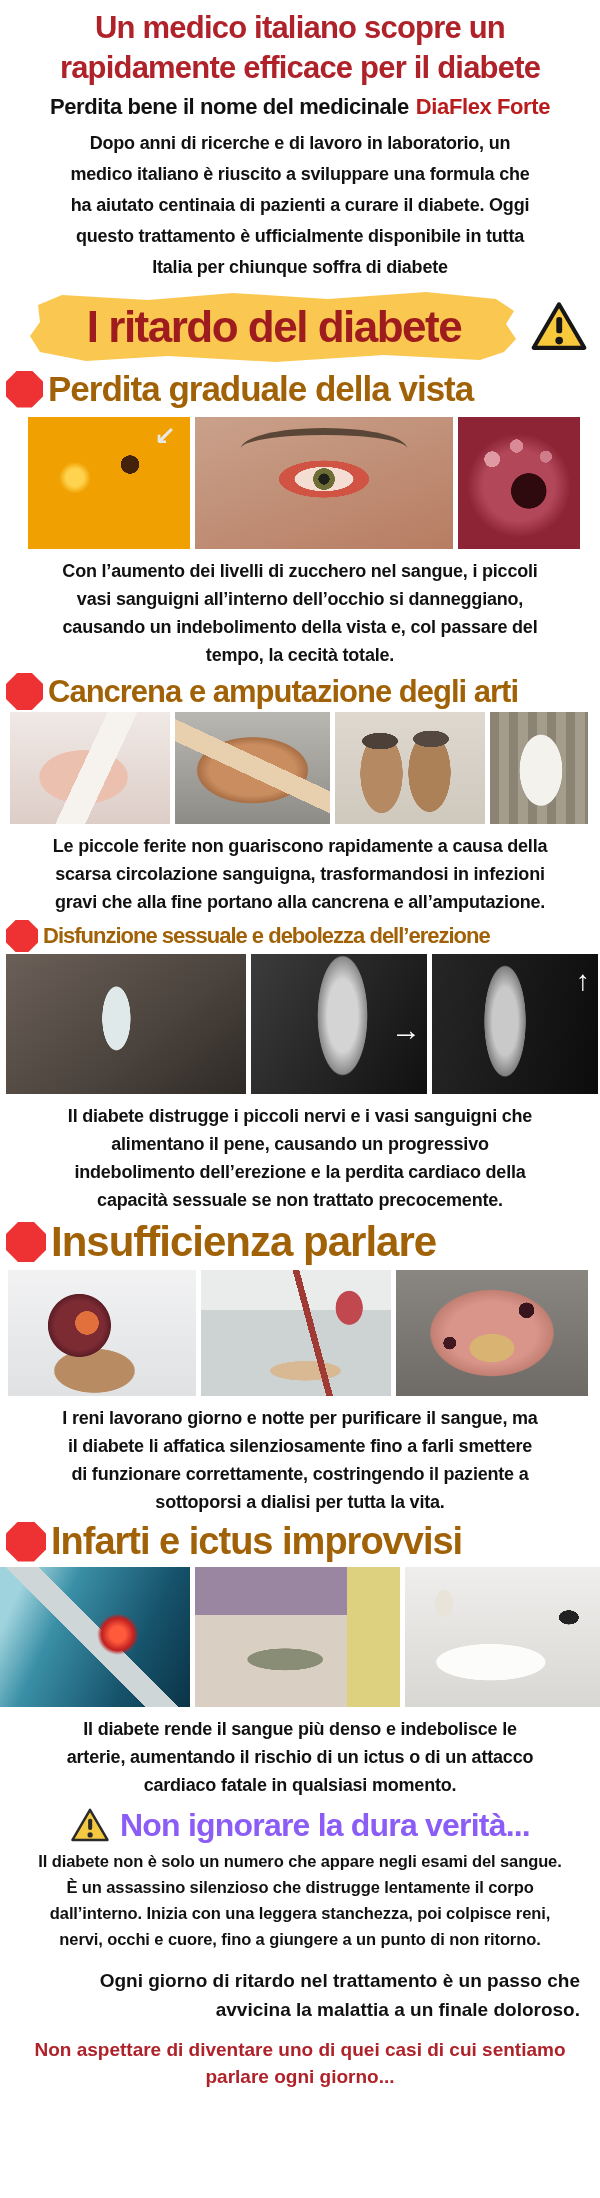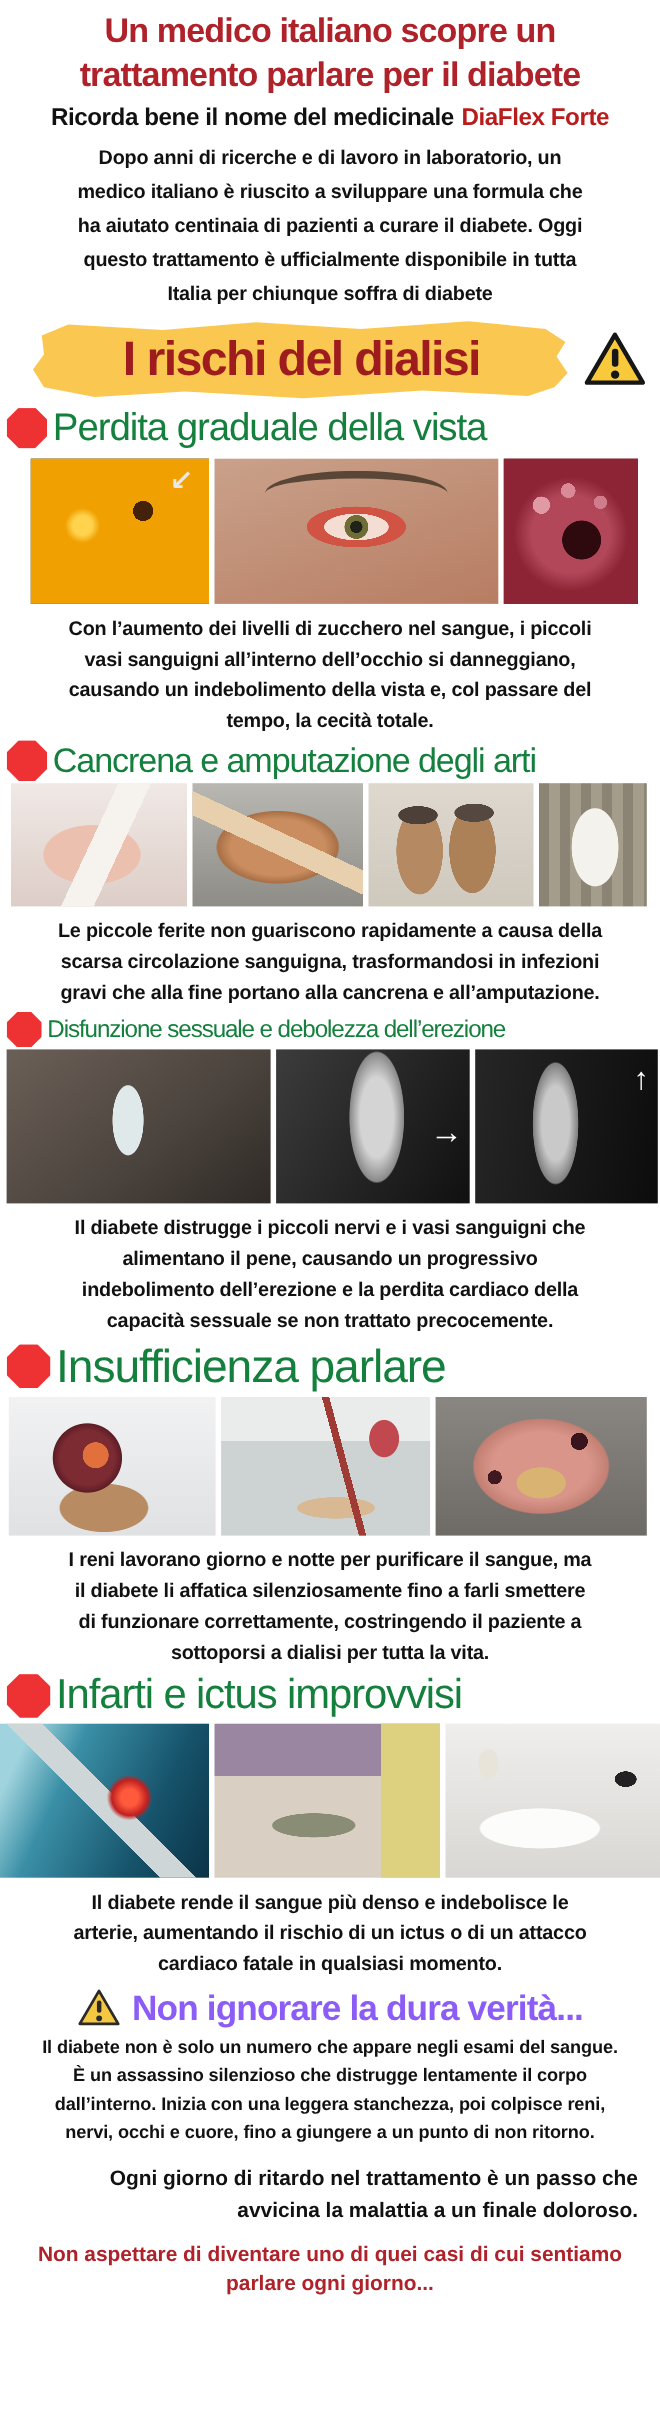--- a/index.html
+++ b/index.html
@@ -18,21 +18,21 @@
   .banner{display:flex;align-items:center;margin:6px 0 0 28px;height:76px;}
   .banner-band{position:relative;width:492px;height:76px;display:flex;align-items:center;justify-content:center;}
   .banner-band svg{position:absolute;inset:0;width:100%;height:100%;}
   .banner-text{position:relative;font-size:44px;font-weight:800;color:#9E1B1E;letter-spacing:-1.5px;}
   .tri{flex:0 0 auto;margin-left:10px;}
 
   
   .sec-head{display:flex;align-items:center;gap:5px;margin:4px 0 0 6px;}
   .oct{flex:0 0 auto;width:37px;height:37px;background:#EE3133;
     clip-path:polygon(30% 0,70% 0,100% 30%,100% 70%,70% 100%,30% 100%,0 70%,0 30%);}
-  .sec-title{font-size:35px;font-weight:400;letter-spacing:-1px;color:#15803d;white-space:nowrap;}
+  .sec-title{font-size:35px;font-weight:700;letter-spacing:-1px;color:#a16207;white-space:nowrap;}
   .sz-s2{font-size:31px;text-align:center;} .sz-s3{font-size:22px;}
   .oct-sm{width:32px;height:32px;} .oct-lg{width:40px;height:40px;}
   .sz-s4{font-size:42px;} .sz-s5{font-size:38px;}
 
   
   .imgrow{display:flex;gap:5px;}
   .imgrow .ph{height:100%;}
   .row1{margin:8px 20px 0 28px;height:132px;}
   .row2{margin:2px 12px 0 10px;height:112px;}
   .row3{margin:2px 2px 0 6px;height:140px;}
@@ -129,38 +129,38 @@
   .warn-par{margin:4px 2px 0;text-align:center;font-size:16.5px;line-height:26px;letter-spacing:-0.1px;}
   .delay-par{margin:14px 20px 0;text-align:right;font-size:19px;line-height:29px;}
   .cta{margin:12px 4px 0;text-align:center;font-size:19px;line-height:27px;color:#B0222A;font-weight:800;}
 </style>
 </head>
 <body>
 
 <div class="page">
 
   <h1 class="main-title pre">Un medico italiano scopre un
-trattamento parlare per il diabete</h1>
+rapidamente efficace per il diabete</h1>
 
   <div class="reminder">
-    <span>Ricorda bene il nome del medicinale</span><span class="brand">DiaFlex Forte</span>
+    <span>Perdita bene il nome del medicinale</span><span class="brand">DiaFlex Forte</span>
   </div>
 
   <p class="intro-par pre">Dopo anni di ricerche e di lavoro in laboratorio, un
 medico italiano è riuscito a sviluppare una formula che
 ha aiutato centinaia di pazienti a curare il diabete. Oggi
 questo trattamento è ufficialmente disponibile in tutta
 Italia per chiunque soffra di diabete</p>
 
   <div class="banner">
     <div class="banner-band">
       <svg viewBox="0 0 492 76" preserveAspectRatio="none">
         <path d="M10 16 L34 6 L120 11 L205 4 L300 10 L398 3 L468 10 L486 22 L478 35 L488 50 L476 63 L452 71 L356 66 L248 73 L140 67 L58 72 L12 63 L2 47 L12 33 Z" fill="#FAC850"></path>
       </svg>
-      <span class="banner-text">I rischi del dialisi</span>
+      <span class="banner-text">I ritardo del diabete</span>
     </div>
     <svg class="tri" width="58" height="54" viewBox="0 0 64 58">
       <path d="M32 4 L60 52 L4 52 Z" fill="#F9C93C" stroke="#161616" stroke-width="4.5" stroke-linejoin="round"></path>
       <rect x="29" y="18" width="6.5" height="18" rx="3" fill="#161616"></rect>
       <circle cx="32.2" cy="44" r="4.2" fill="#161616"></circle>
     </svg>
   </div>
 
   <div class="sec-head">
     <span class="oct"></span>

